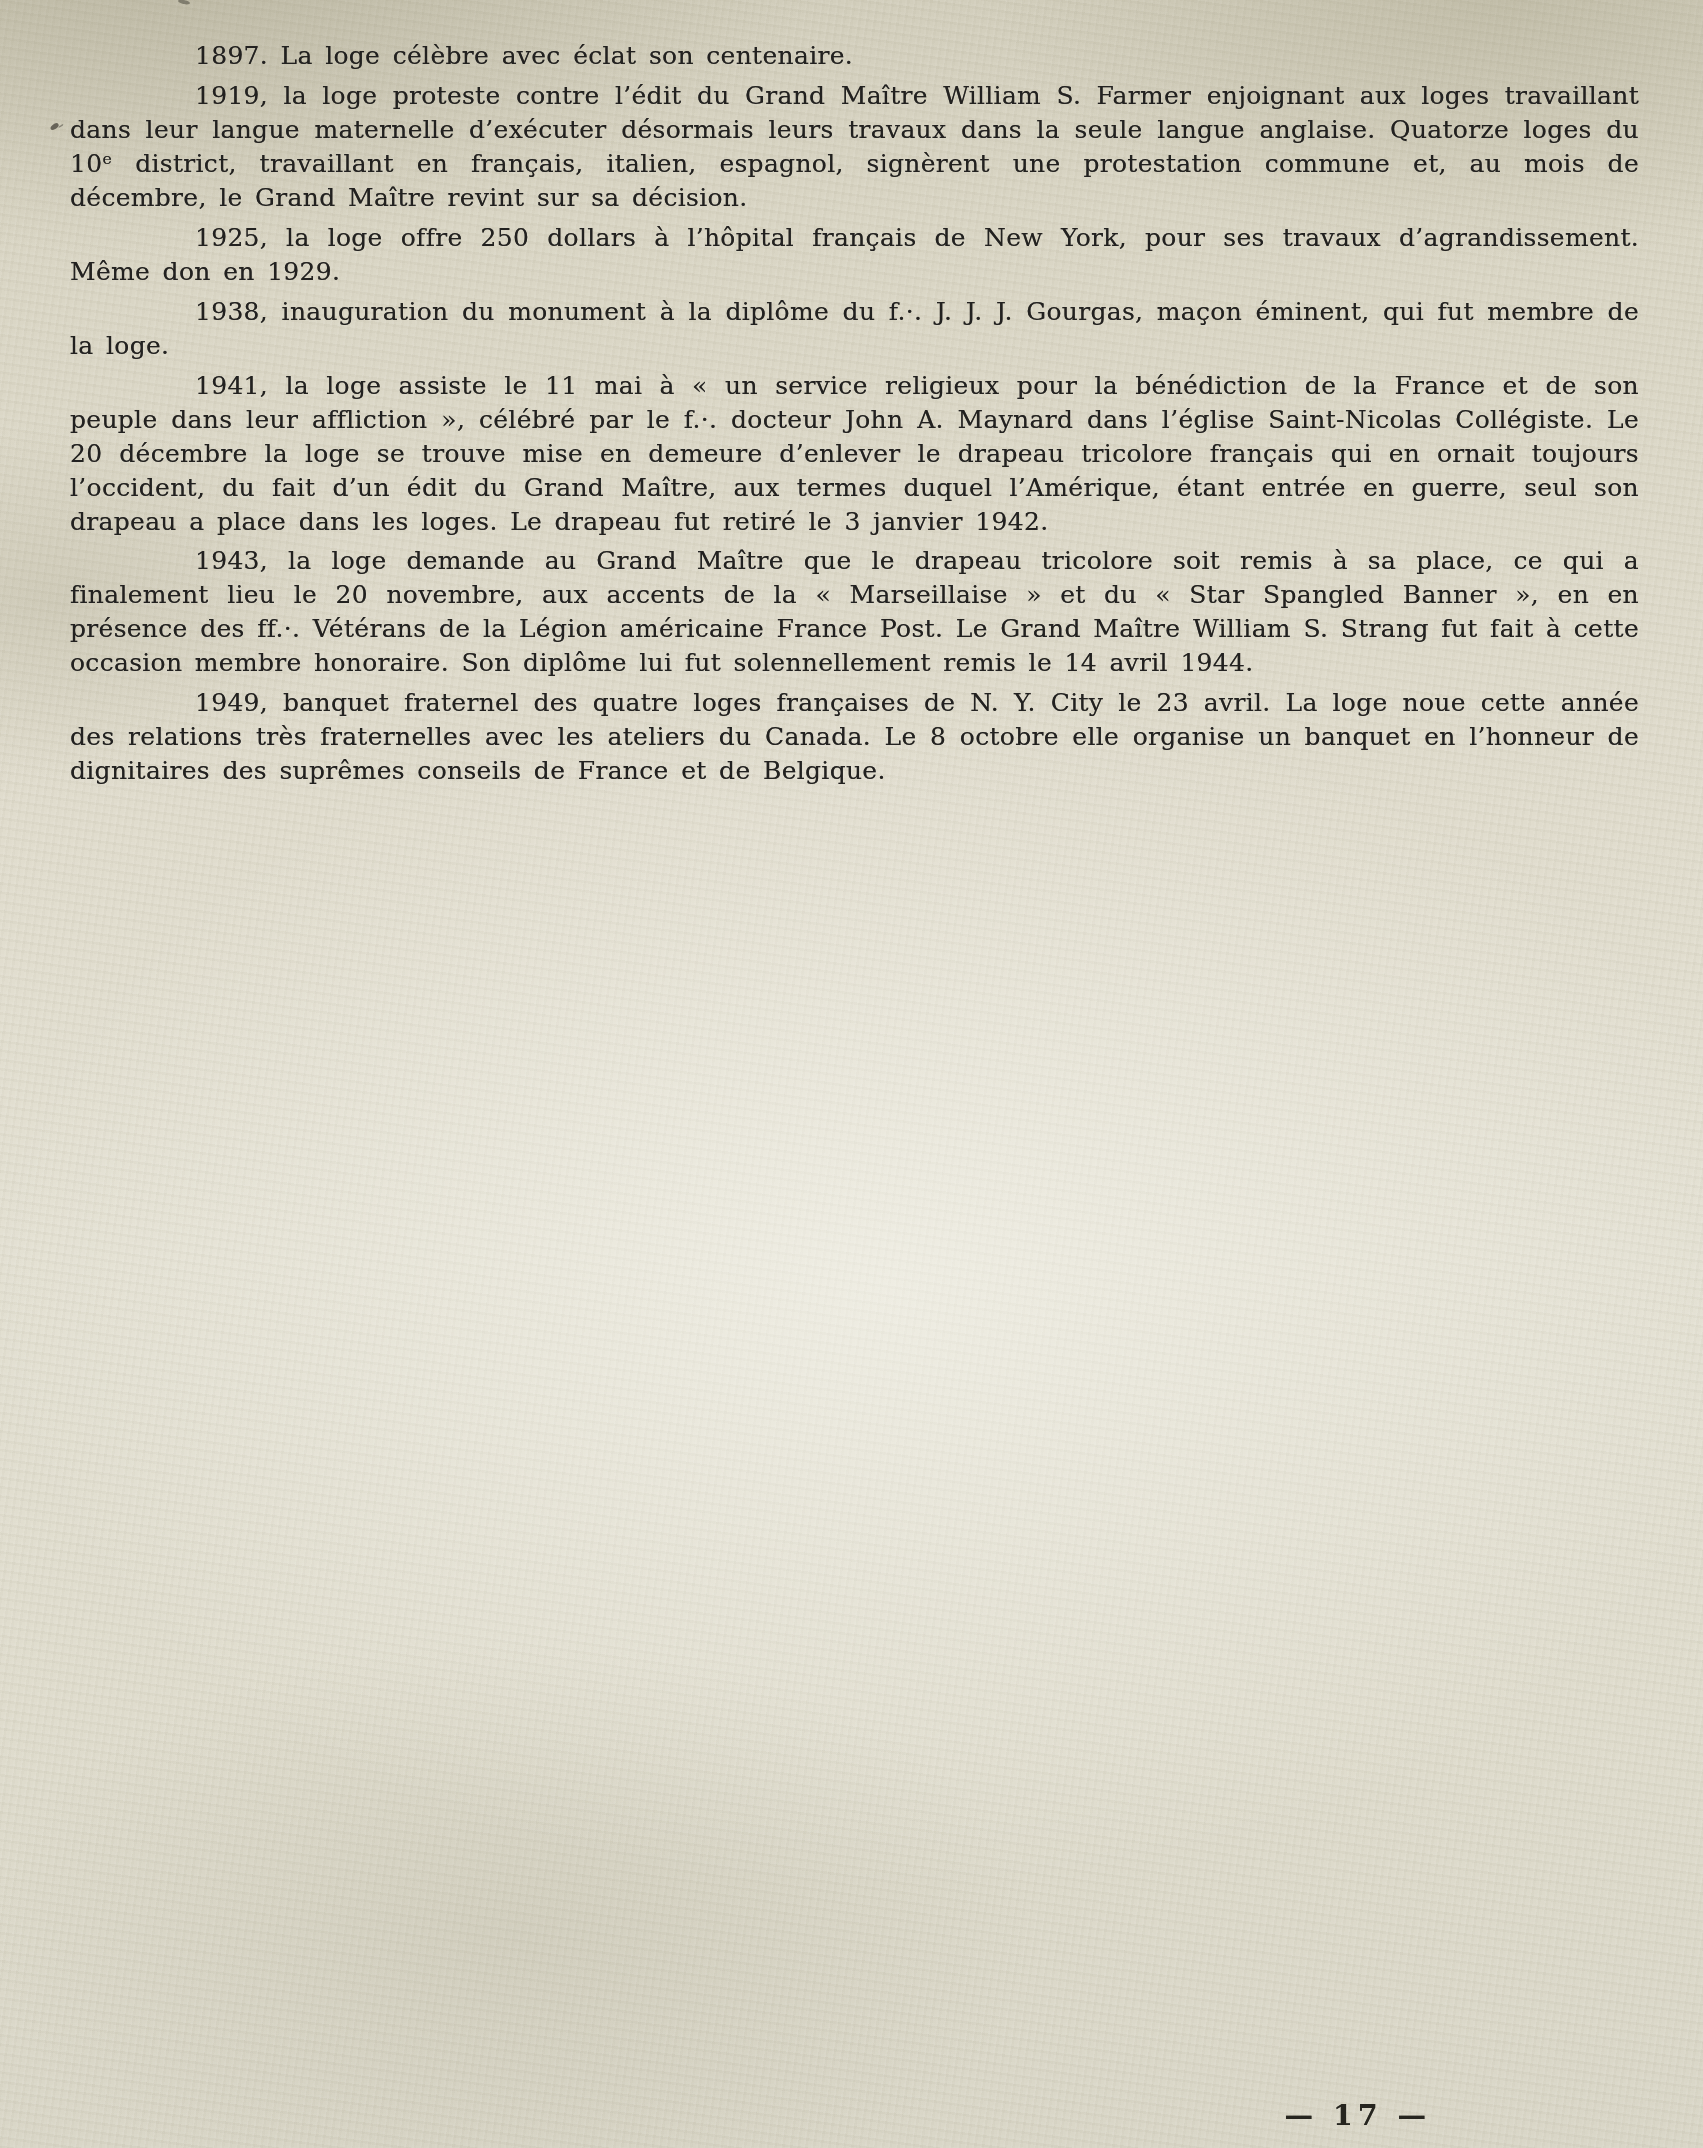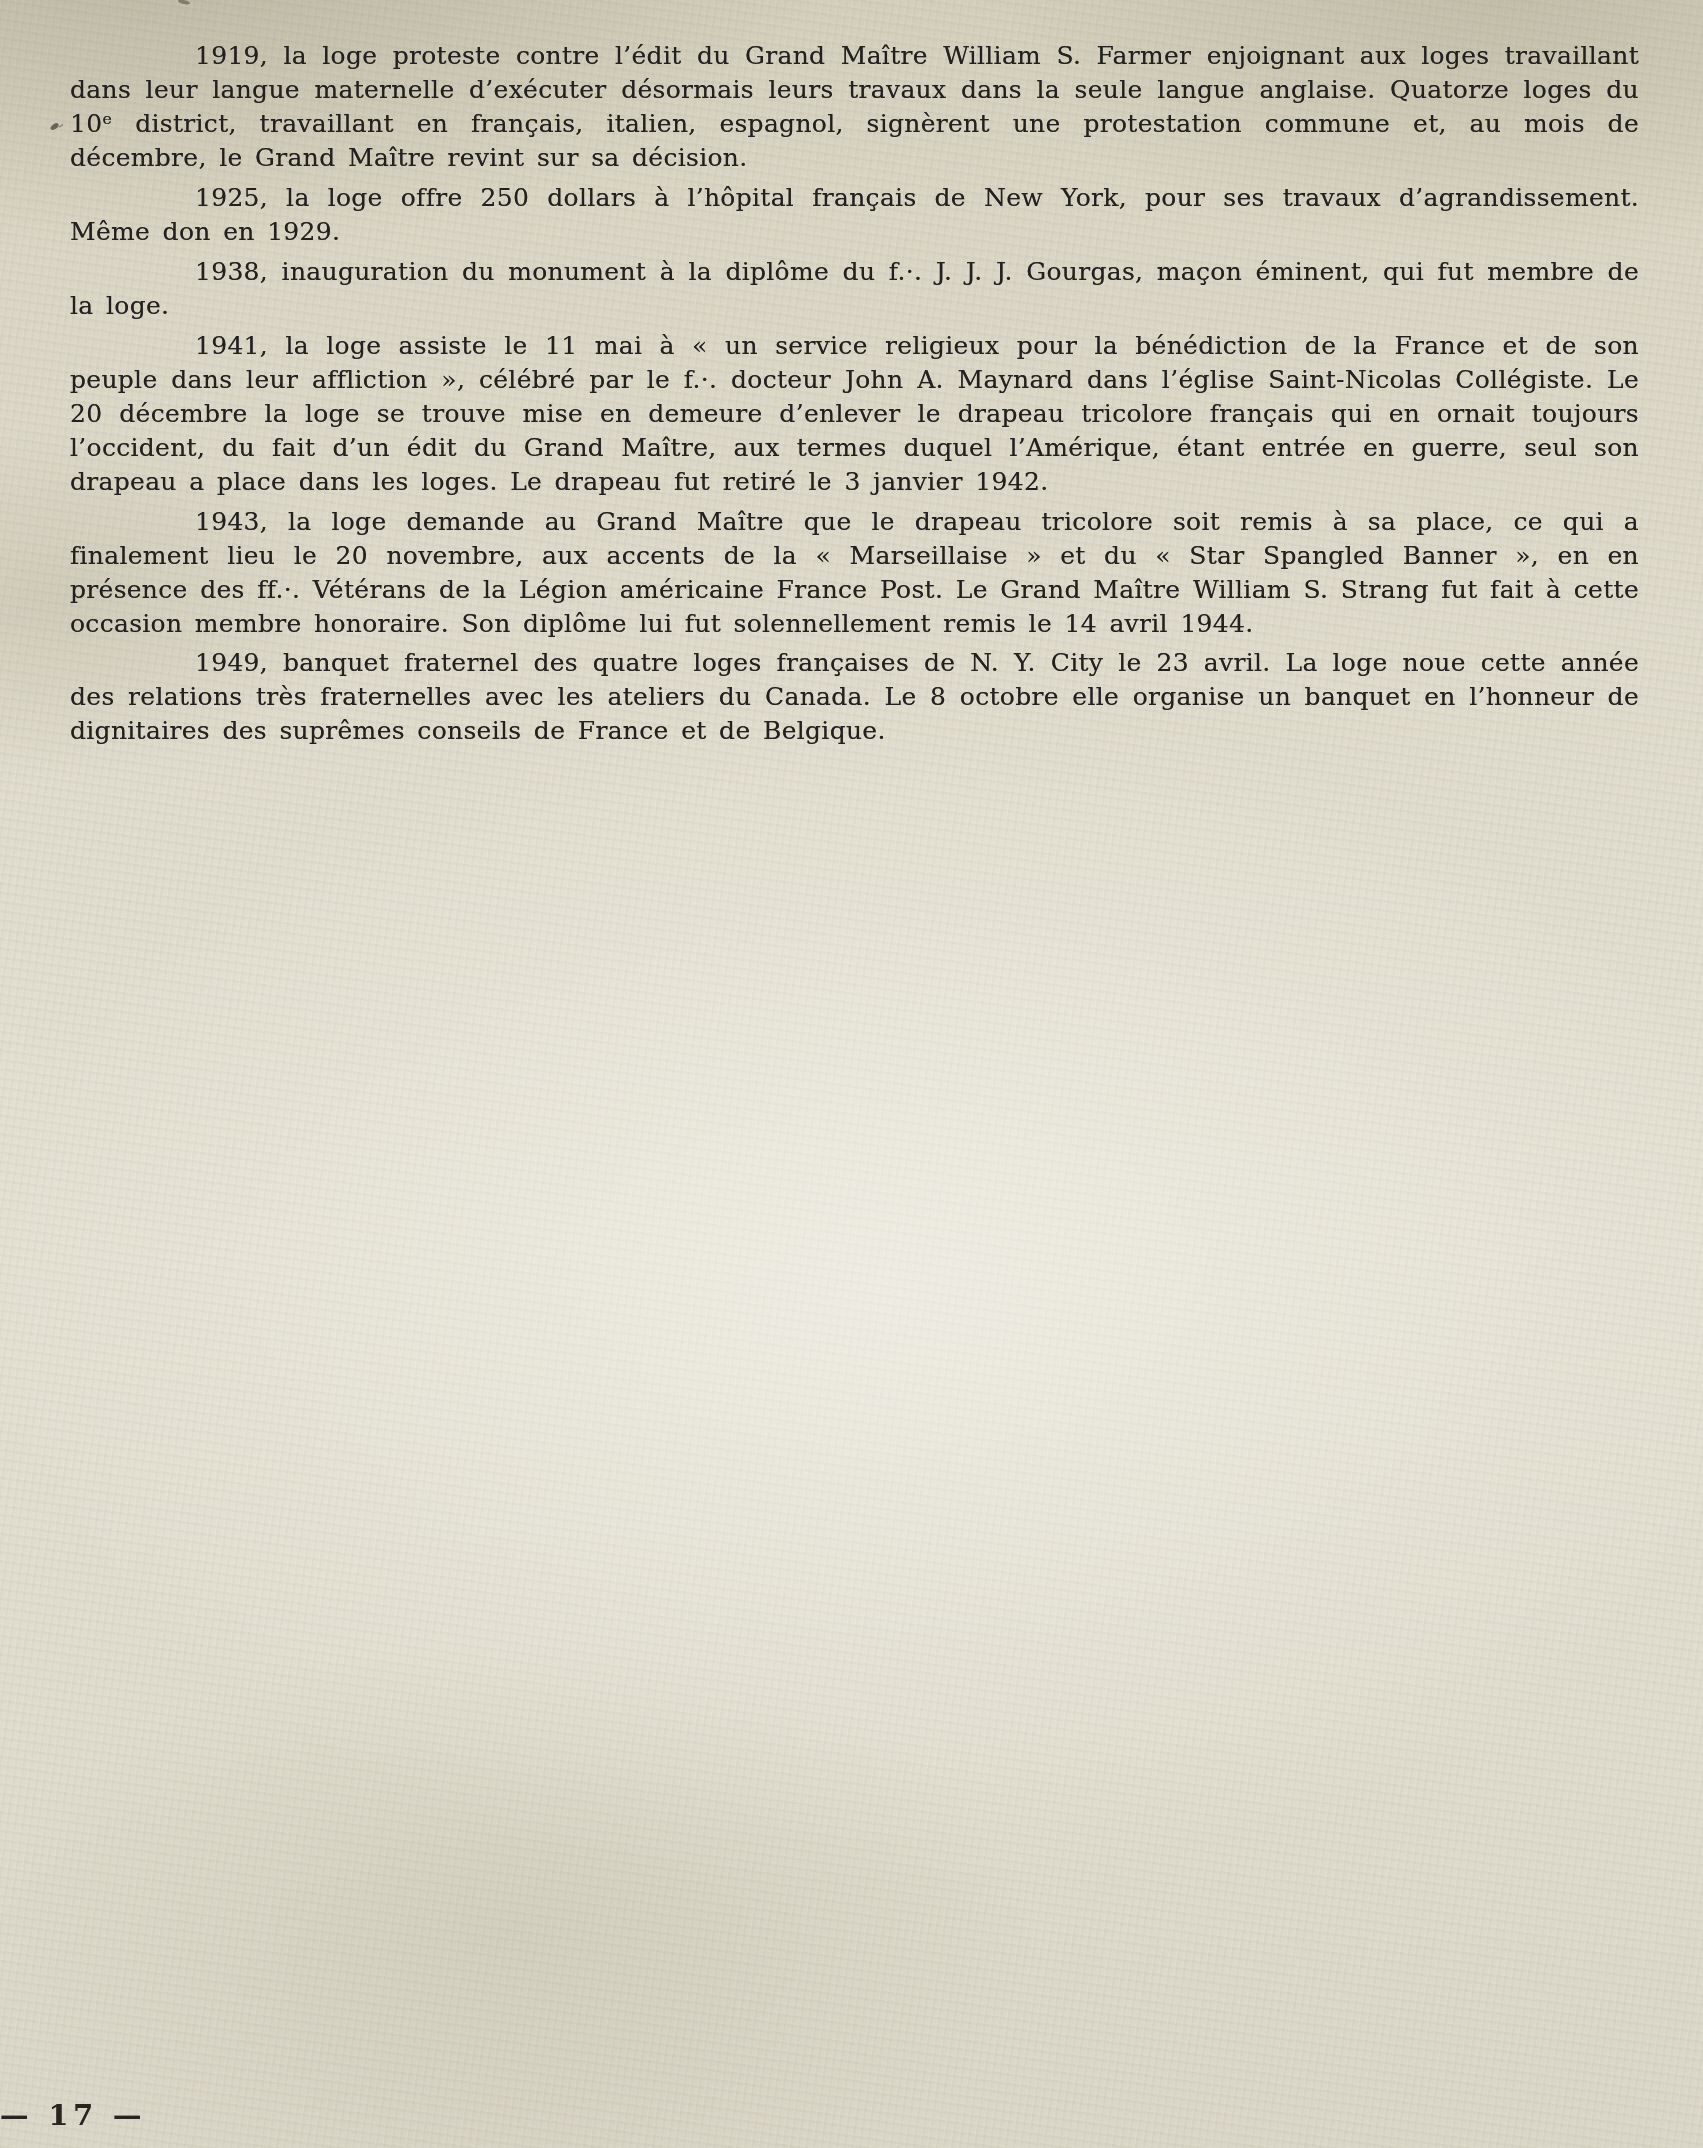--- a/index.html
+++ b/index.html
@@ -43,21 +43,21 @@
   }
   .para {
     margin: 0 0 5.9px 0;
     text-indent: 125px;
   }
   .folio {
     position: absolute;
     top: 2098px;
     left: 0;
     width: 1431px;
-    text-align: left;
+    text-align: right;
     font-size: 28.5px;
     font-weight: bold;
     color: #26251f;
     letter-spacing: 5px;
     text-shadow: 0 0 0.5px rgba(40,38,34,0.6);
   }
   
   .speck-a {
     position: absolute;
     left: 50px;
@@ -81,20 +81,21 @@
   }
 </style>
 </head>
 <body>
 
 <div class="page">
   <span class="speck-a"></span>
   <span class="speck-b"></span>
 
   <main class="text-block">
+    <p class="para">1897. La loge célèbre avec éclat son centenaire.</p>
     <p class="para">1919, la loge proteste contre l’édit du Grand Maître William S. Farmer enjoignant aux loges travaillant dans leur langue maternelle d’exécuter désormais leurs travaux dans la seule langue anglaise. Quatorze loges du 10ᵉ district, travaillant en français, italien, espagnol, signèrent une protestation commune et, au mois de décembre, le Grand Maître revint sur sa décision.</p>
     <p class="para">1925, la loge offre 250 dollars à l’hôpital français de New York, pour ses travaux d’agrandissement. Même don en 1929.</p>
     <p class="para">1938, inauguration du monument à la diplôme du f.·. J. J. J. Gourgas, maçon éminent, qui fut membre de la loge.</p>
     <p class="para">1941, la loge assiste le 11 mai à « un service religieux pour la bénédiction de la France et de son peuple dans leur affliction », célébré par le f.·. docteur John A. Maynard dans l’église Saint-Nicolas Collégiste. Le 20 décembre la loge se trouve mise en demeure d’enlever le drapeau tricolore français qui en ornait toujours l’occident, du fait d’un édit du Grand Maître, aux termes duquel l’Amérique, étant entrée en guerre, seul son drapeau a place dans les loges. Le drapeau fut retiré le 3 janvier 1942.</p>
     <p class="para">1943, la loge demande au Grand Maître que le drapeau tricolore soit remis à sa place, ce qui a finalement lieu le 20 novembre, aux accents de la « Marseillaise » et du « Star Spangled Banner », en en présence des ff.·. Vétérans de la Légion américaine France Post. Le Grand Maître William S. Strang fut fait à cette occasion membre honoraire. Son diplôme lui fut solennellement remis le 14 avril 1944.</p>
     <p class="para">1949, banquet fraternel des quatre loges françaises de N. Y. City le 23 avril. La loge noue cette année des relations très fraternelles avec les ateliers du Canada. Le 8 octobre elle organise un banquet en l’honneur de dignitaires des suprêmes conseils de France et de Belgique.</p>
   </main>
 
   <footer class="folio">— 17 —</footer>
 </div>

